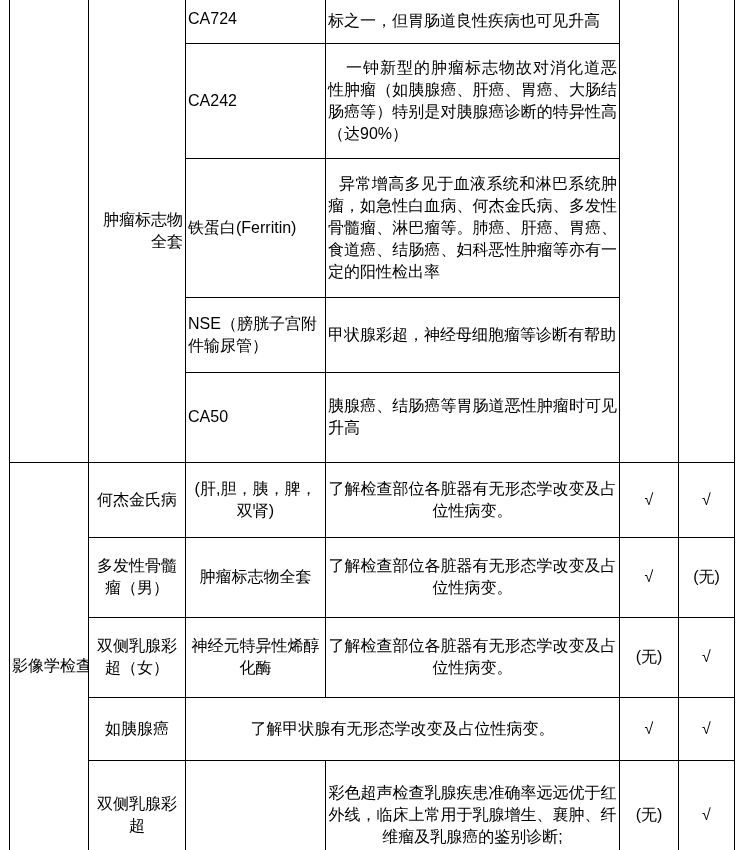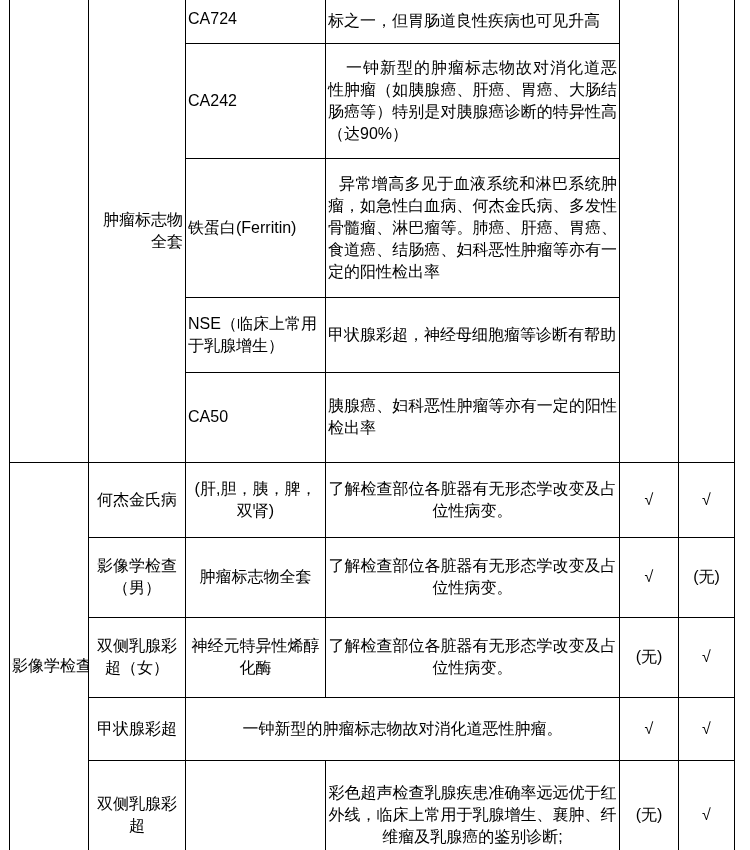--- a/index.html
+++ b/index.html
@@ -77,53 +77,53 @@
     </tr>
     <tr style="height:115px">
       <td class="c-name">CA242</td>
       <td class="c-desc indent-lg">一钟新型的肿瘤标志物故对消化道恶性肿瘤（如胰腺癌、肝癌、胃癌、大肠结肠癌等）特别是对胰腺癌诊断的特异性高（达90%）</td>
     </tr>
     <tr style="height:139px">
       <td class="c-name">铁蛋白(Ferritin)</td>
       <td class="c-desc indent-sm">异常增高多见于血液系统和淋巴系统肿瘤，如急性白血病、何杰金氏病、多发性骨髓瘤、淋巴瘤等。肺癌、肝癌、胃癌、食道癌、结肠癌、妇科恶性肿瘤等亦有一定的阳性检出率</td>
     </tr>
     <tr style="height:75px">
-      <td class="c-name">NSE（临床上常用于乳腺增生）</td>
+      <td class="c-name">NSE（膀胱子宫附件输尿管）</td>
       <td class="c-desc">甲状腺彩超，神经母细胞瘤等诊断有帮助</td>
     </tr>
     <tr style="height:90px">
       <td class="c-name">CA50</td>
-      <td class="c-desc">胰腺癌、妇科恶性肿瘤等亦有一定的阳性检出率</td>
+      <td class="c-desc">胰腺癌、结肠癌等胃肠道恶性肿瘤时可见升高</td>
     </tr>
 
     <tr style="height:75px">
       <td rowspan="5" class="c-cat">影像学检查</td>
       <td class="c-desc-c">何杰金氏病</td>
       <td class="c-desc-c">(肝,胆，胰，脾，双肾)</td>
       <td class="c-desc-c">了解检查部位各脏器有无形态学改变及占位性病变。</td>
       <td class="c-pkg">√</td>
       <td class="c-pkg">√</td>
     </tr>
     <tr style="height:80px">
-      <td class="c-desc-c">影像学检查（男）</td>
+      <td class="c-desc-c">多发性骨髓瘤（男）</td>
       <td class="c-desc-c">肿瘤标志物全套</td>
       <td class="c-desc-c">了解检查部位各脏器有无形态学改变及占位性病变。</td>
       <td class="c-pkg">√</td>
       <td class="c-pkg">(无)</td>
     </tr>
     <tr style="height:80px">
       <td class="c-desc-c">双侧乳腺彩超（女）</td>
       <td class="c-desc-c">神经元特异性烯醇化酶</td>
       <td class="c-desc-c">了解检查部位各脏器有无形态学改变及占位性病变。</td>
       <td class="c-pkg">(无)</td>
       <td class="c-pkg">√</td>
     </tr>
     <tr style="height:63px">
-      <td class="c-desc-c">甲状腺彩超</td>
-      <td colspan="2" class="c-desc-c">一钟新型的肿瘤标志物故对消化道恶性肿瘤。</td>
+      <td class="c-desc-c">如胰腺癌</td>
+      <td colspan="2" class="c-desc-c">了解甲状腺有无形态学改变及占位性病变。</td>
       <td class="c-pkg">√</td>
       <td class="c-pkg">√</td>
     </tr>
     <tr style="height:110px">
       <td class="c-desc-c">双侧乳腺彩超</td>
       <td class="c-desc-c"></td>
       <td class="c-desc-c">彩色超声检查乳腺疾患准确率远远优于红外线，临床上常用于乳腺增生、襄肿、纤维瘤及乳腺癌的鉴别诊断;</td>
       <td class="c-pkg">(无)</td>
       <td class="c-pkg">√</td>
     </tr>

